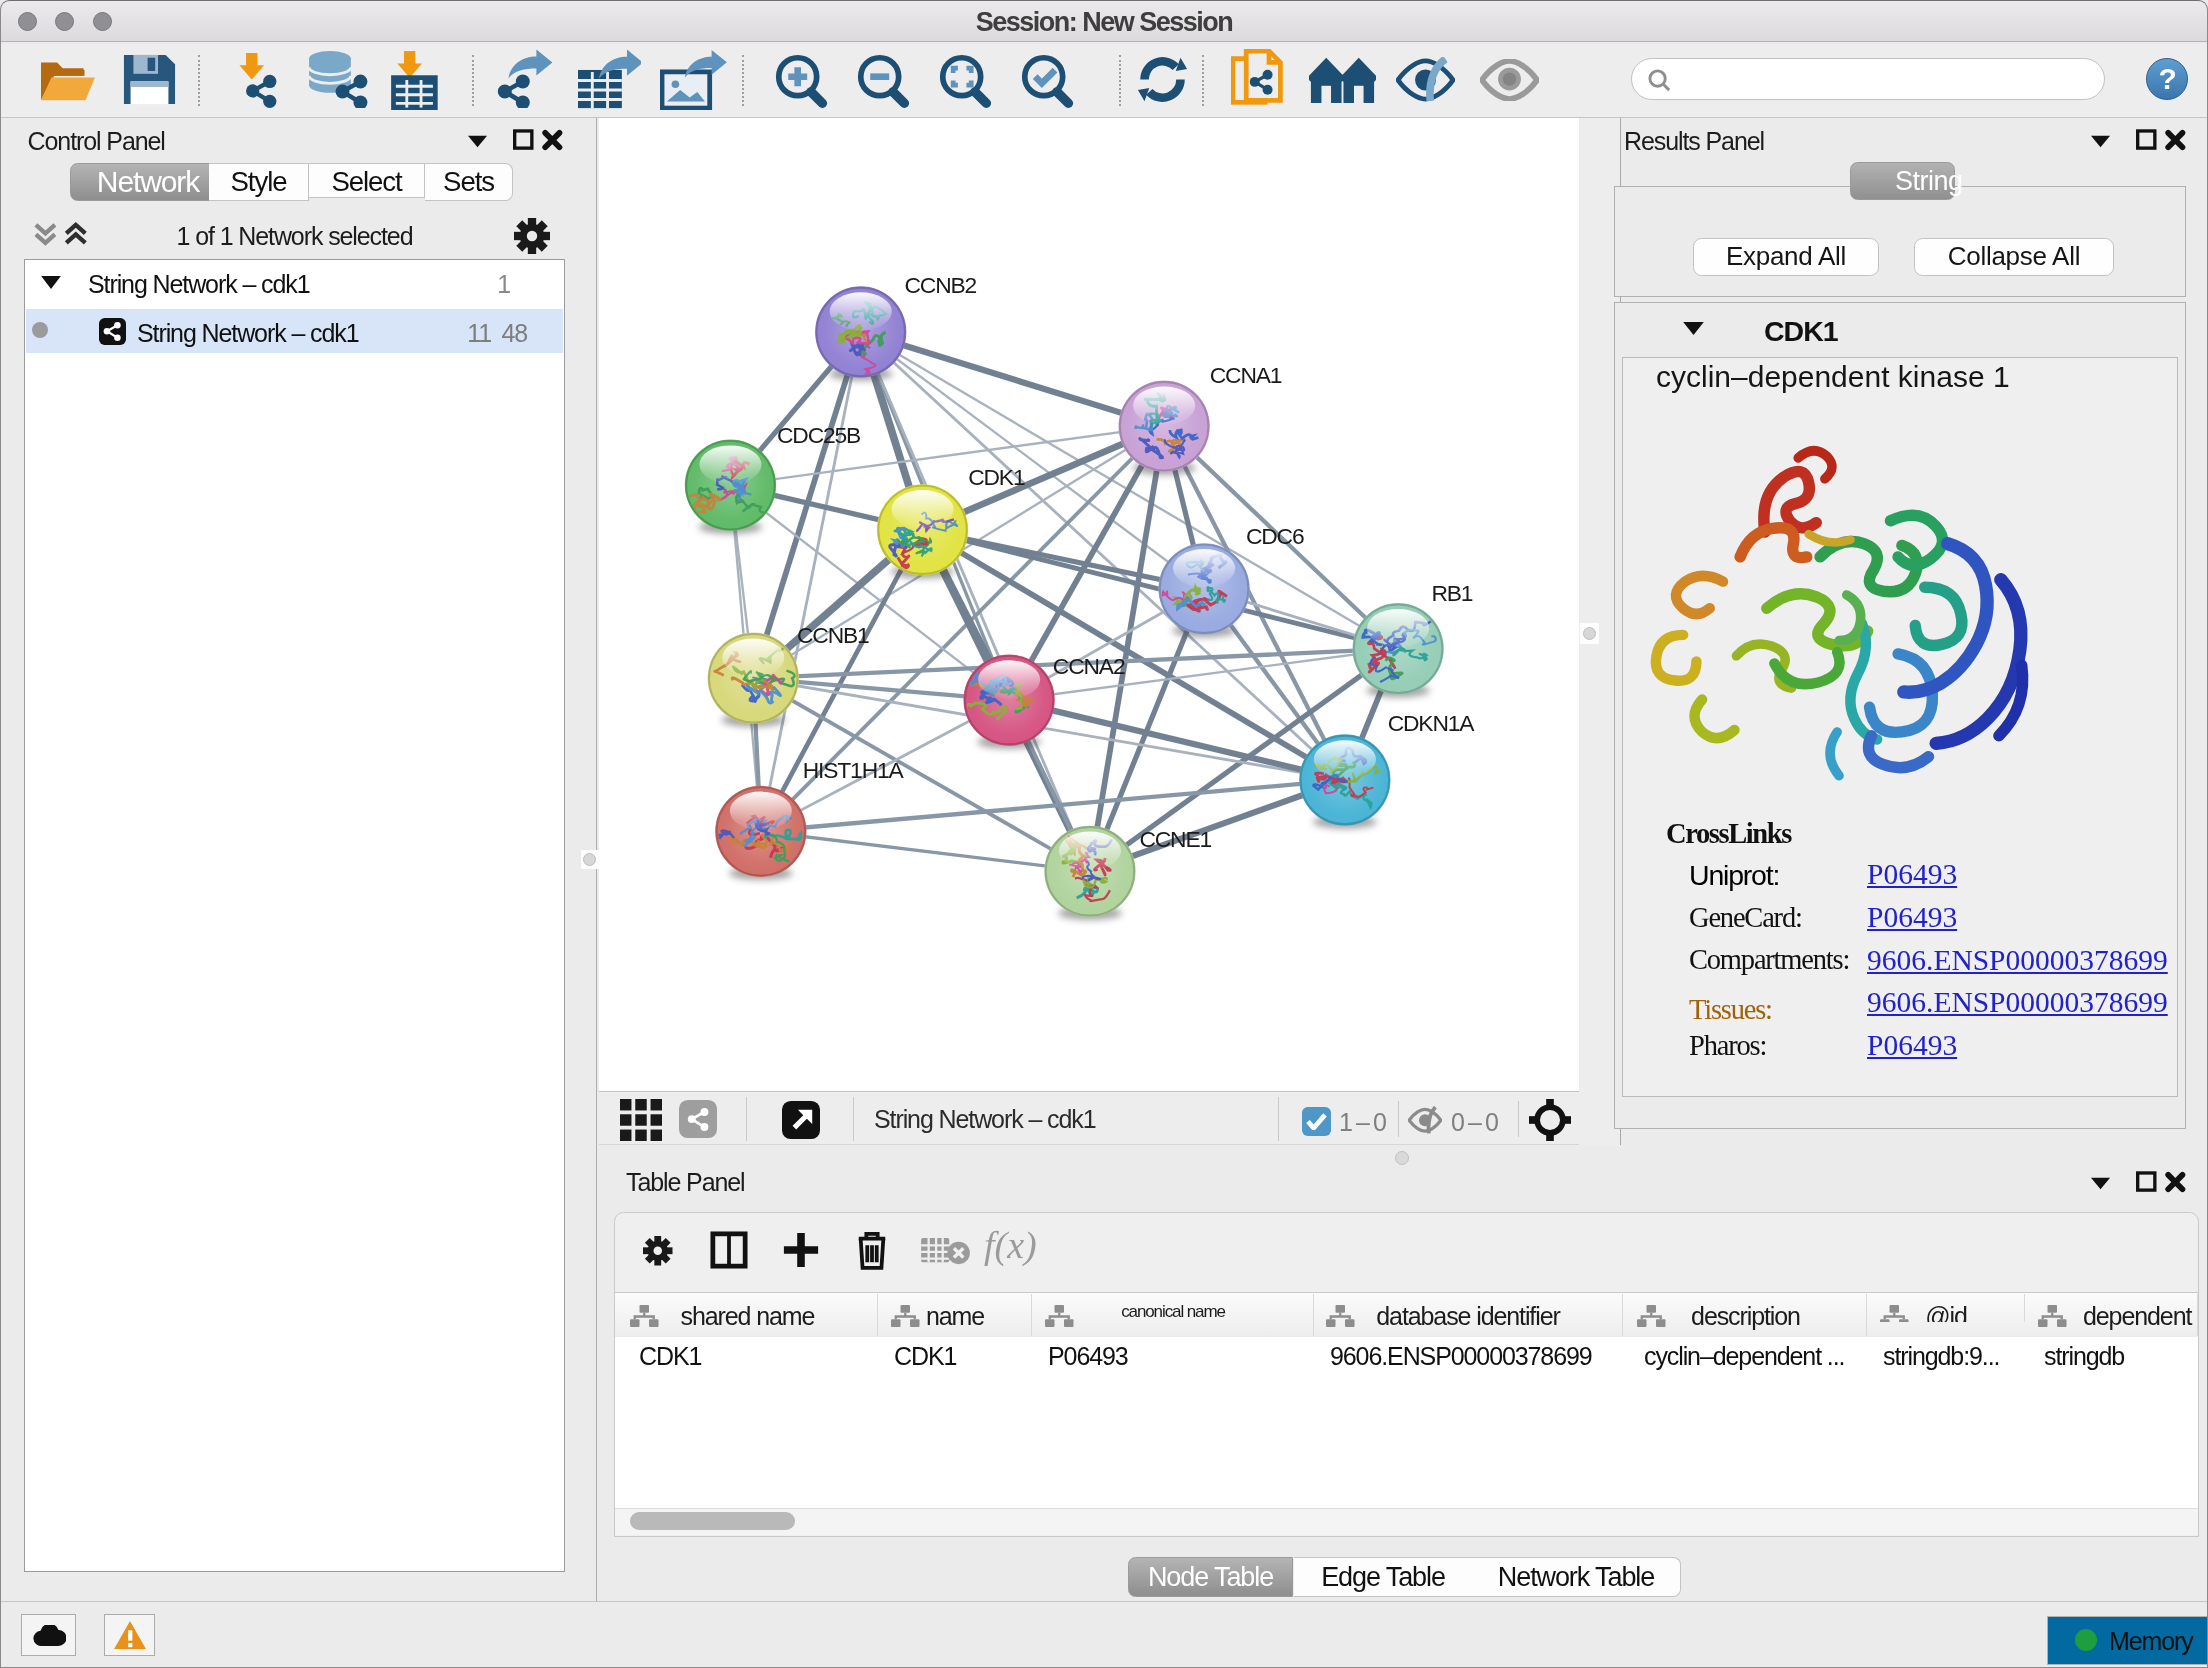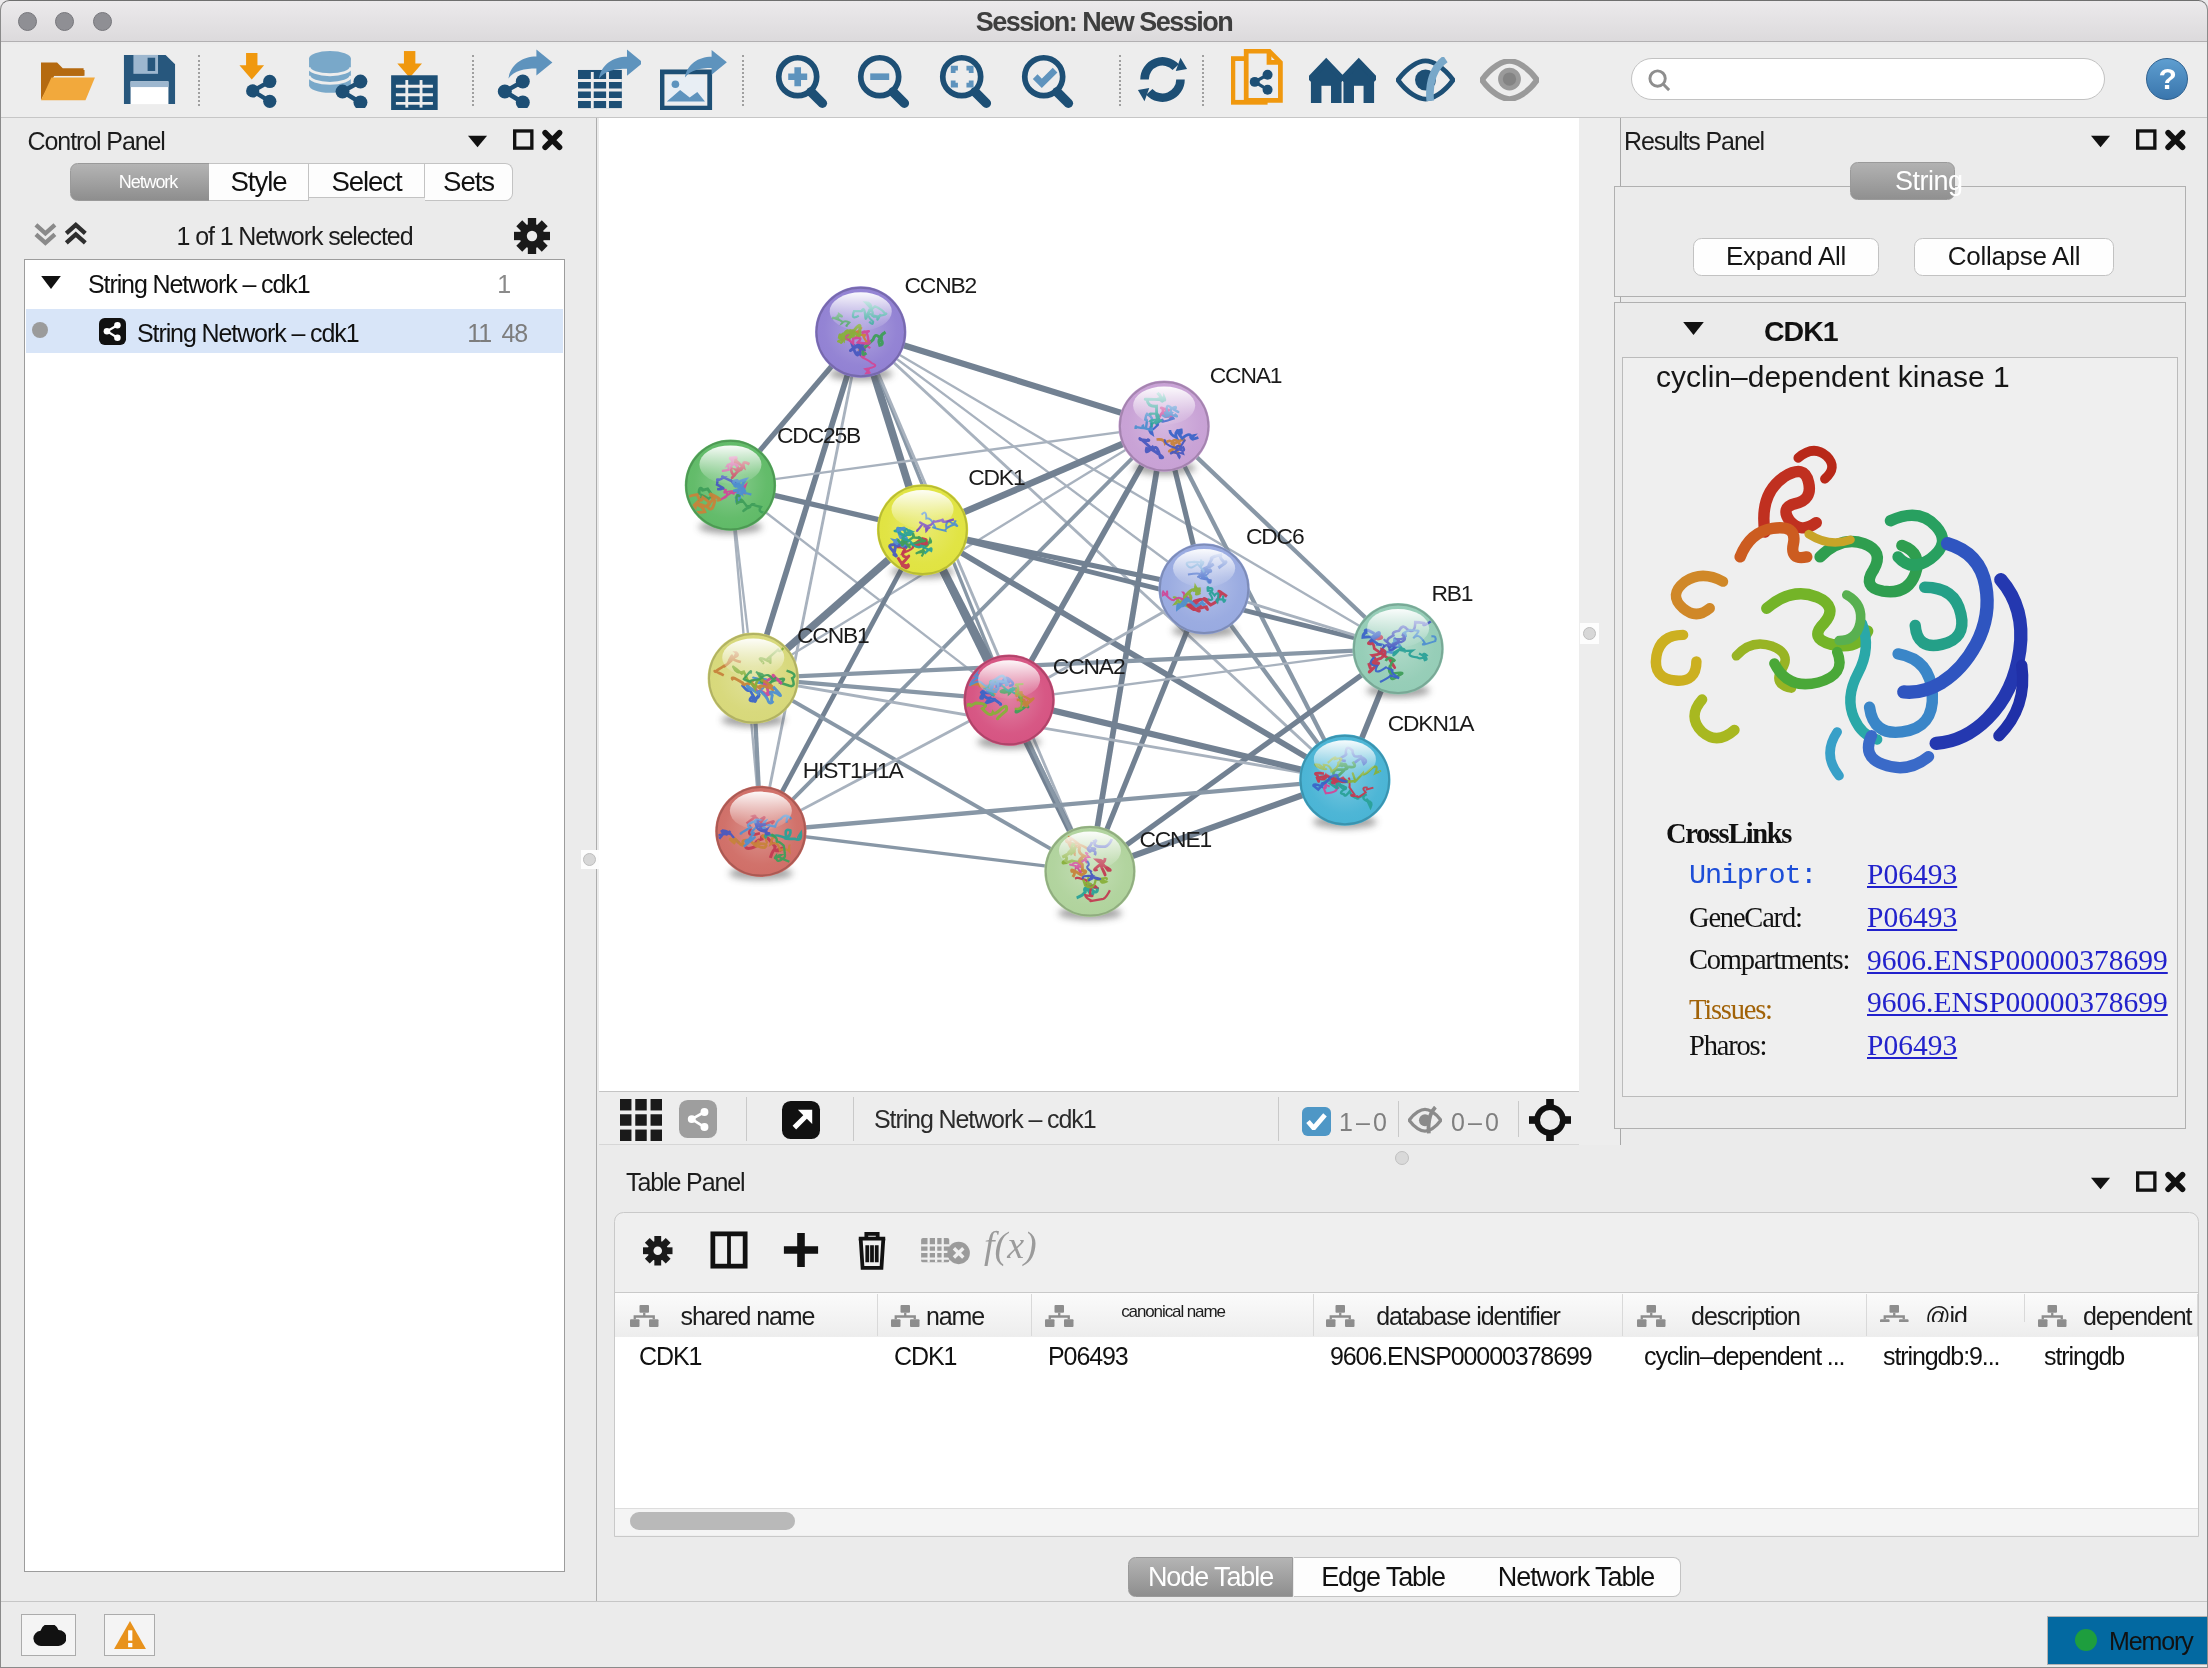--- a/index.html
+++ b/index.html
@@ -180,21 +180,21 @@
 <div class="abs" style="left:2146px;top:58px;width:42px;height:42px;border-radius:50%;background:linear-gradient(#5e9ed0,#3a76ad);border:1.9px solid #2d608f;
 color:#fff;font-size:30px;font-weight:700;text-align:center;line-height:40px;">?</div>
 <div class="abs" style="left:0;top:118px;width:597px;height:1483px;background:#ebebeb;border-right:1.9px solid #adadad;"></div>
 <div class="abs" style="left:27.6px;top:127px;font-size:25px;color:#1c1c1c;">Control Panel</div>
 <svg class="ico" style="left:468px;top:128px" width="101" height="25" viewBox="0 0 106 26">
 <path d="M0 8 h20 l-10 12 z" fill="#111"></path>
 <rect x="49" y="3" width="18" height="18" fill="none" stroke="#111" stroke-width="3.5"></rect>
 <path d="M81 5 l15 15 M96 5 l-15 15" stroke="#111" stroke-width="6" stroke-linecap="round"></path>
   </svg>
 <div class="abs" style="left:70px;top:163px;width:442px;height:38px;">
-<div class="abs" style="left:0;top:0;width:156px;height:38px;background:linear-gradient(#b4b4b4,#8e8e8e);border:1px solid #9a9a9a;border-radius:7.6px 0 0 7.6px;color:#fff;font-size:18px;text-align:center;line-height:36px;">Network</div>
+<div class="abs" style="left:0;top:0;width:156px;height:38px;background:linear-gradient(#b4b4b4,#8e8e8e);border:1px solid #9a9a9a;border-radius:7.6px 0 0 7.6px;color:#fff;font-size:30px;text-align:center;line-height:36px;">Network</div>
 <div class="abs" style="left:139px;top:0;width:100px;height:38px;background:#fdfdfd;border:1px solid #c3c3c3;border-left:none;color:#111;font-size:27.6px;text-align:center;line-height:36px;">Style</div>
 <div class="abs" style="left:239px;top:0;width:116px;height:35px;background:#fdfdfd;border:1px solid #c3c3c3;border-left:none;color:#111;font-size:27.6px;text-align:center;line-height:36px;">Select</div>
 <div class="abs" style="left:355px;top:0;width:88px;height:38px;background:#fdfdfd;border:1px solid #c3c3c3;border-left:none;border-radius:0 7.6px 7.6px 0;color:#111;font-size:27.6px;text-align:center;line-height:36px;">Sets</div>
 </div>
 <svg class="ico" style="left:34px;top:221px" width="57" height="28.5" viewBox="0 0 60 30">
 <g stroke="#8a8a8a" stroke-width="4.5" fill="none">
       <path d="M2 4 l10 9 10 -9 M2 14 l10 9 10 -9"></path>
     </g>
 <g stroke="#2e2e2e" stroke-width="4.5" fill="none">
       <path d="M34 13 l10 -9 10 9 M34 23 l10 -9 10 9"></path>
@@ -734,21 +734,21 @@
 <path d="M342 132 q34 10 40 44 q6 32 -10 62 q-14 26 -36 40 q-20 12 -40 10" stroke="#2f55c0" stroke-width="14"></path>
 <path d="M398 170 q26 30 20 74 q-6 44 -34 72 q-24 24 -54 26" stroke="#2438b0" stroke-width="14"></path>
 <path d="M420 260 q6 44 -24 74" stroke="#2030a8" stroke-width="12"></path>
 <path d="M322 356 q-22 18 -48 8 q-22 -8 -12 -30" stroke="#3a6ac8" stroke-width="12"></path>
 <path d="M226 330 q-16 24 2 46" stroke="#38a0c8" stroke-width="10"></path>
 <path d="M196 122 q22 14 44 6" stroke="#c8a428" stroke-width="9"></path>
 <path d="M236 186 q18 10 14 30 q-4 18 -22 18" stroke="#58b050" stroke-width="10"></path>
 </g>
   </svg>
 <div class="abs" style="left:1666px;top:818px;font-size:28.5px;font-weight:700;font-family:'Liberation Serif',serif;color:#111;letter-spacing:-1.4px;">CrossLinks</div>
-<div class="abs" style="left:1689px;top:859px;font-size:28.5px;font-family:Liberation Mono, monospace;color:#1d4ed8;letter-spacing:-1.2px;">Uniprot:</div>
+<div class="abs" style="left:1689px;top:859px;font-size:28.5px;font-family:Liberation Sans, sans-serif;color:#000000;letter-spacing:-1.2px;">Uniprot:</div>
 <div class="abs" style="left:1867px;top:858px;font-size:29.5px;font-family:'Liberation Serif',serif;color:#2222cc;text-decoration:underline;letter-spacing:0;">P06493</div>
 <div class="abs" style="left:1689px;top:902px;font-size:28.5px;font-family:'Liberation Serif',serif;color:#111;letter-spacing:-1.2px;">GeneCard:</div>
 <div class="abs" style="left:1867px;top:901px;font-size:29.5px;font-family:'Liberation Serif',serif;color:#2222cc;text-decoration:underline;letter-spacing:0;">P06493</div>
 <div class="abs" style="left:1689px;top:944px;font-size:28.5px;font-family:'Liberation Serif',serif;color:#111;letter-spacing:-1.2px;">Compartments:</div>
 <div class="abs" style="left:1867px;top:944px;font-size:29.5px;font-family:'Liberation Serif',serif;color:#2222cc;text-decoration:underline;letter-spacing:0;">9606.ENSP00000378699</div>
 <div class="abs" style="left:1689px;top:994px;font-size:28.5px;font-family:'Liberation Serif',serif;color:#a16207;letter-spacing:-1.2px;">Tissues:</div>
 <div class="abs" style="left:1867px;top:986px;font-size:29.5px;font-family:'Liberation Serif',serif;color:#2222cc;text-decoration:underline;letter-spacing:0;">9606.ENSP00000378699</div>
 <div class="abs" style="left:1689px;top:1030px;font-size:28.5px;font-family:'Liberation Serif',serif;color:#111;letter-spacing:-1.2px;">Pharos:</div>
 <div class="abs" style="left:1867px;top:1029px;font-size:29.5px;font-family:'Liberation Serif',serif;color:#2222cc;text-decoration:underline;letter-spacing:0;">P06493</div>
 <div class="abs" style="left:599px;top:1145px;width:1609px;height:456px;background:#ebebeb;"></div>

